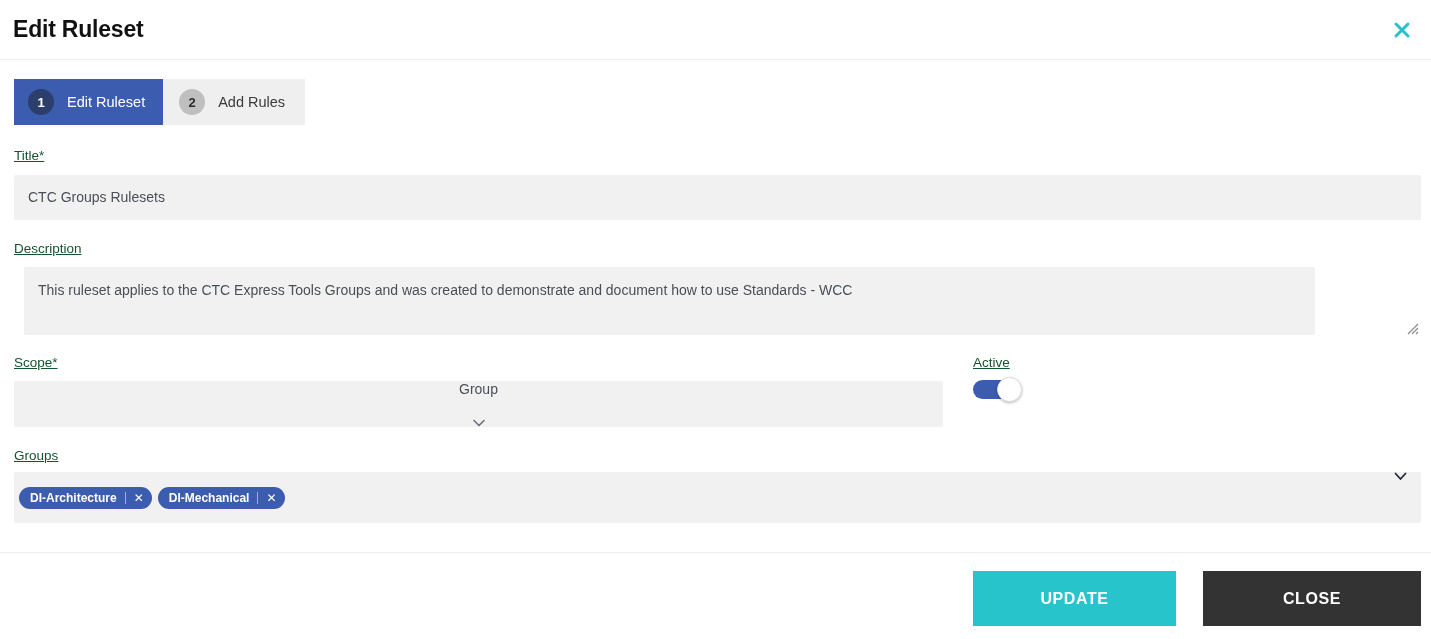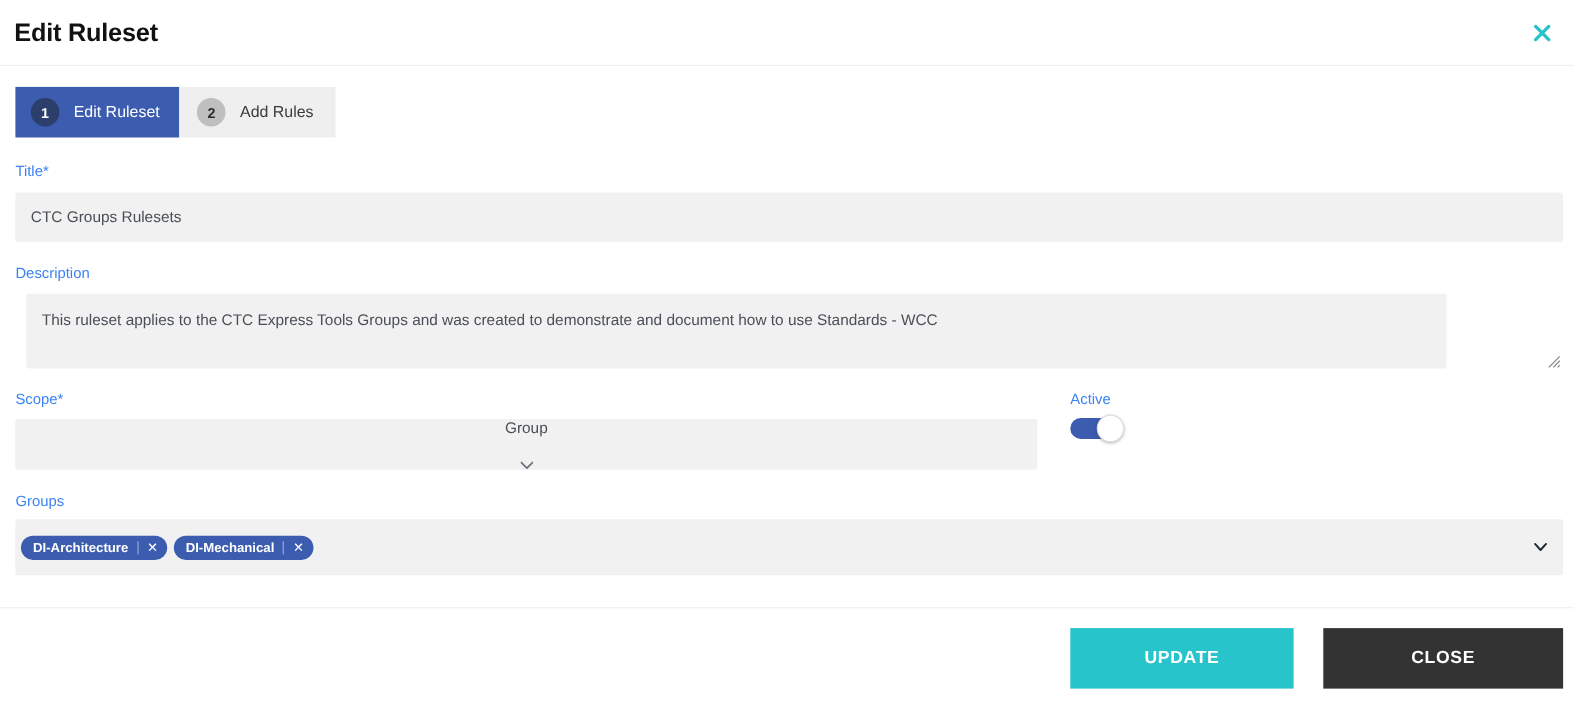--- a/index.html
+++ b/index.html
@@ -92,22 +92,23 @@
     margin-left: 13px;
     font-size: 14.5px;
   }
   .step-active .step-label { color: #ffffff; }
   .step-inactive .step-label { color: #3a3a3a; }
 
   
   .field-label {
     position: absolute;
     font-size: 13.5px;
-    color: #3b82f6;
+    color: #14532d;
     line-height: 16px;
+    text-decoration: underline;
   }
   .control {
     position: absolute;
     background: #f1f1f1;
     border: none;
     border-radius: 2px;
     font-family: "Liberation Sans", sans-serif;
     font-size: 14px;
     color: #4a4f57;
   }
@@ -171,21 +172,20 @@
     border-radius: 50%;
     background: #ffffff;
     border: 1px solid #dddddd;
     box-shadow: 0 1px 3px rgba(0,0,0,0.28);
   }
 
   .tags-box {
     left: 14px; top: 472px;
     width: 1407px; height: 51px;
     display: flex;
-    align-items: center;
     padding: 0 10px 0 5px;
     cursor: pointer;
   }
   .tag-list { display: flex; align-items: center; gap: 6px; flex: 1 1 auto; }
   .tag {
     display: inline-flex;
     align-items: center;
     height: 22px;
     background: #3c5caf;
     border-radius: 11px;

